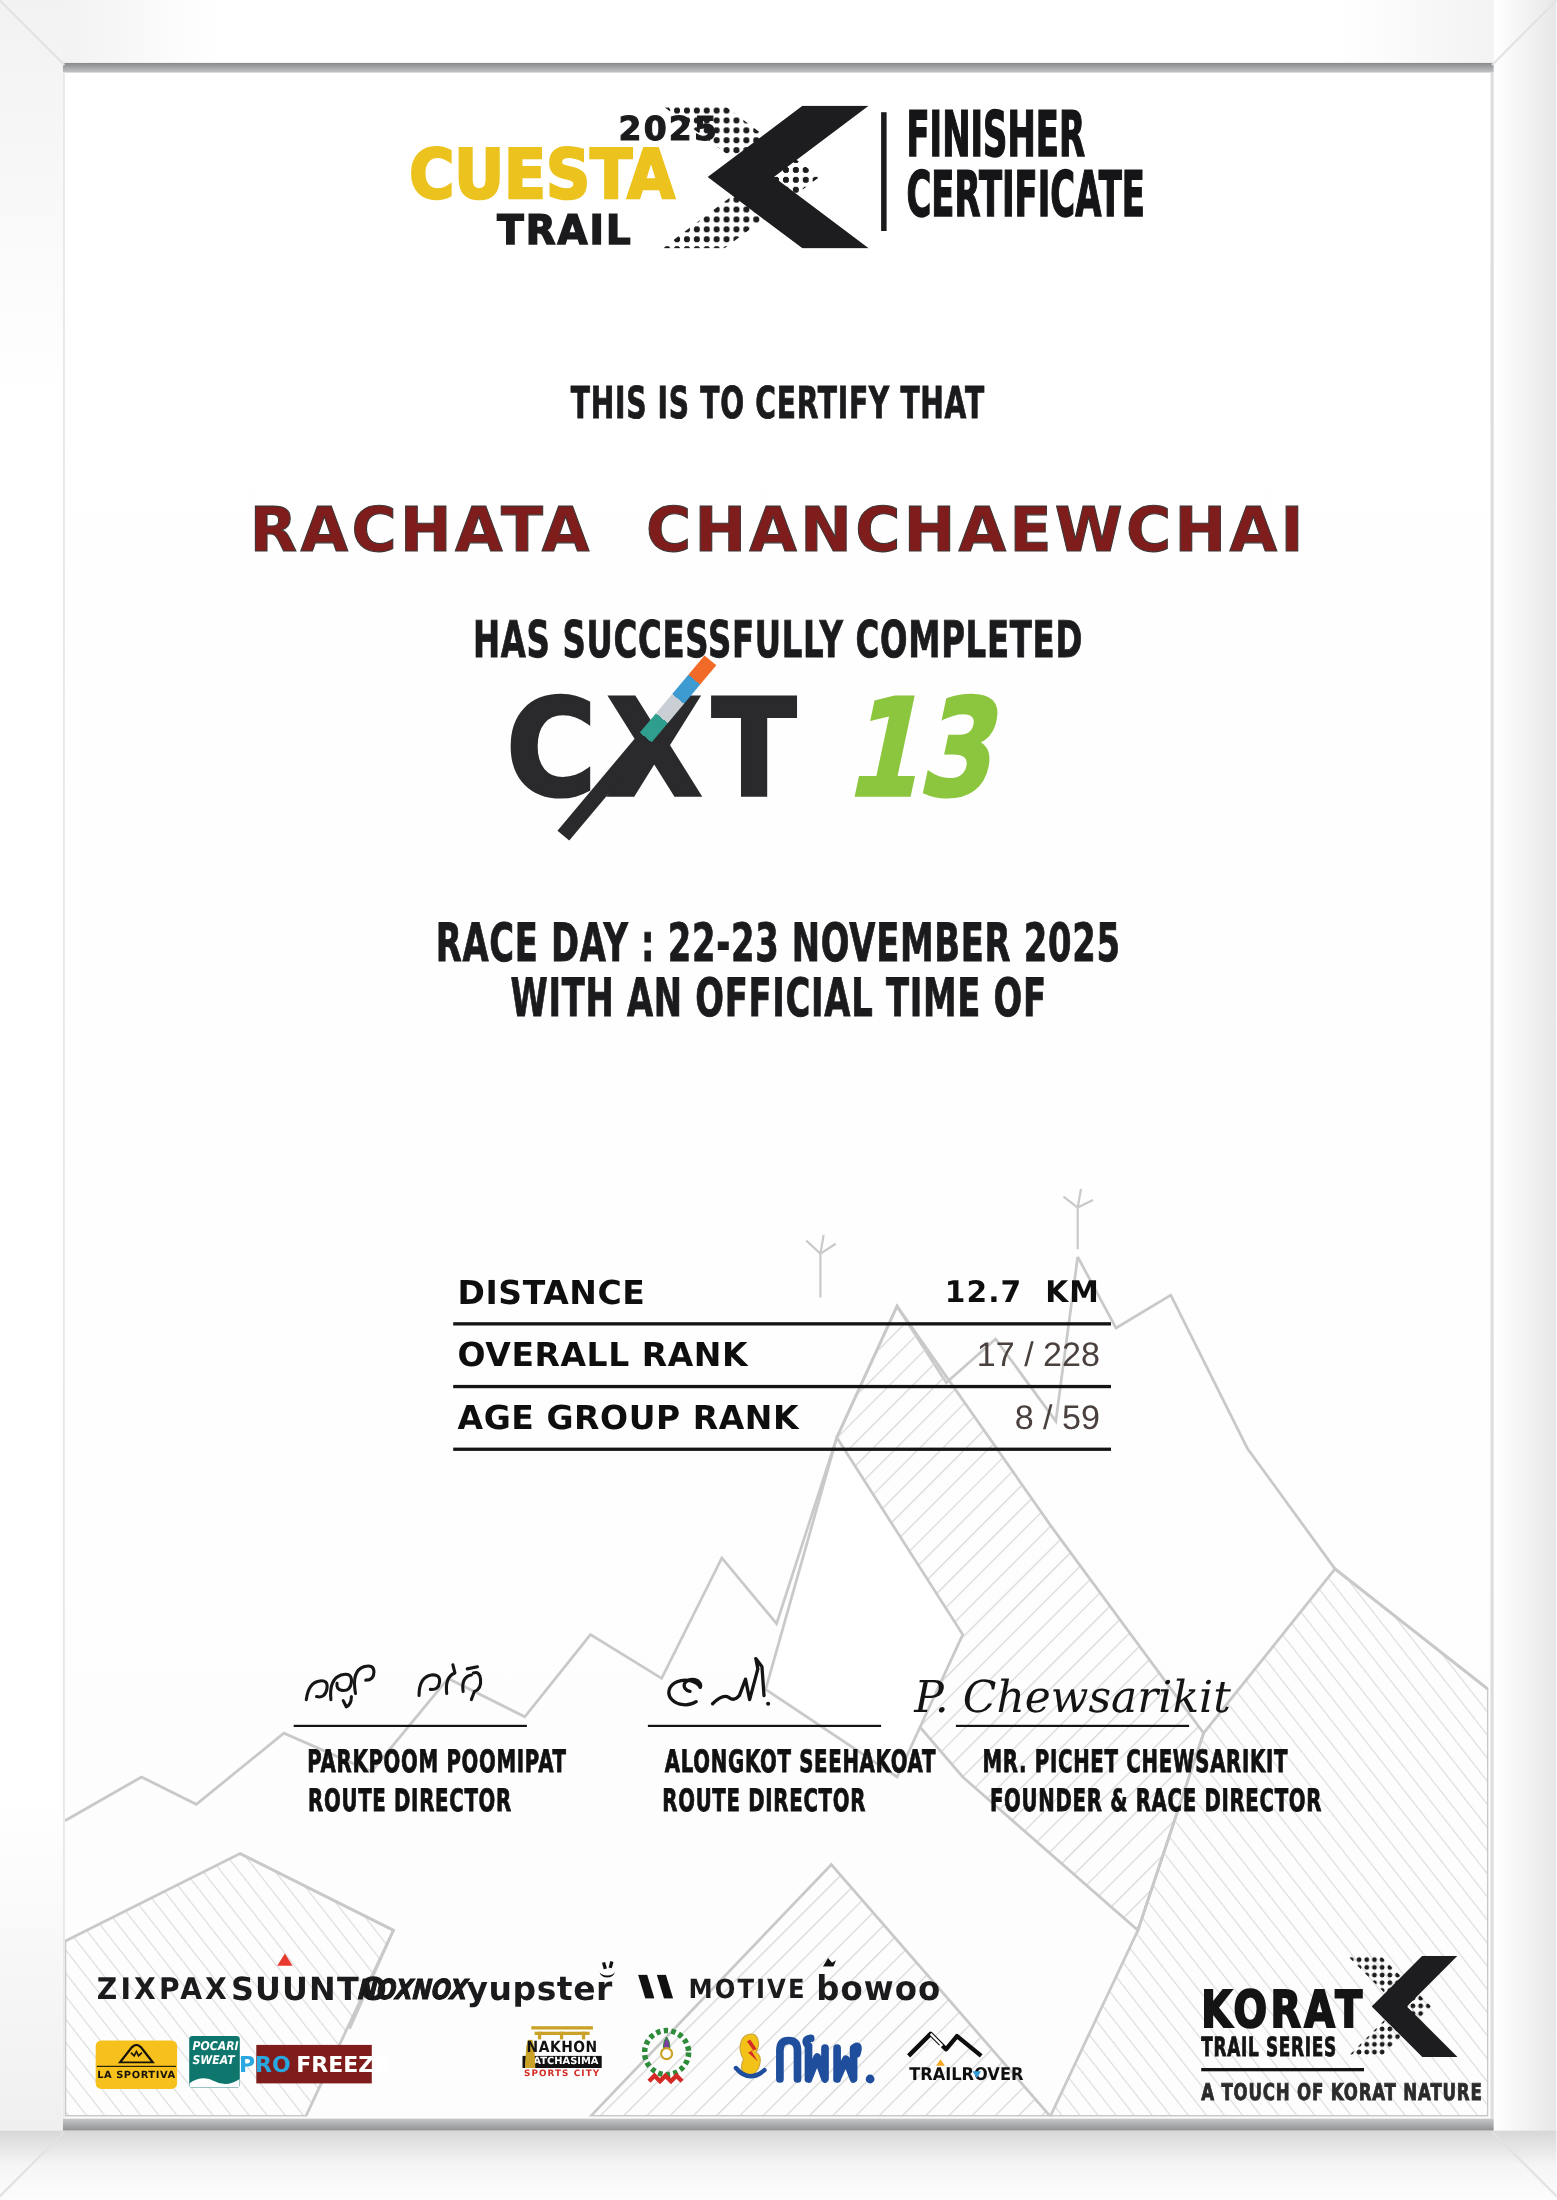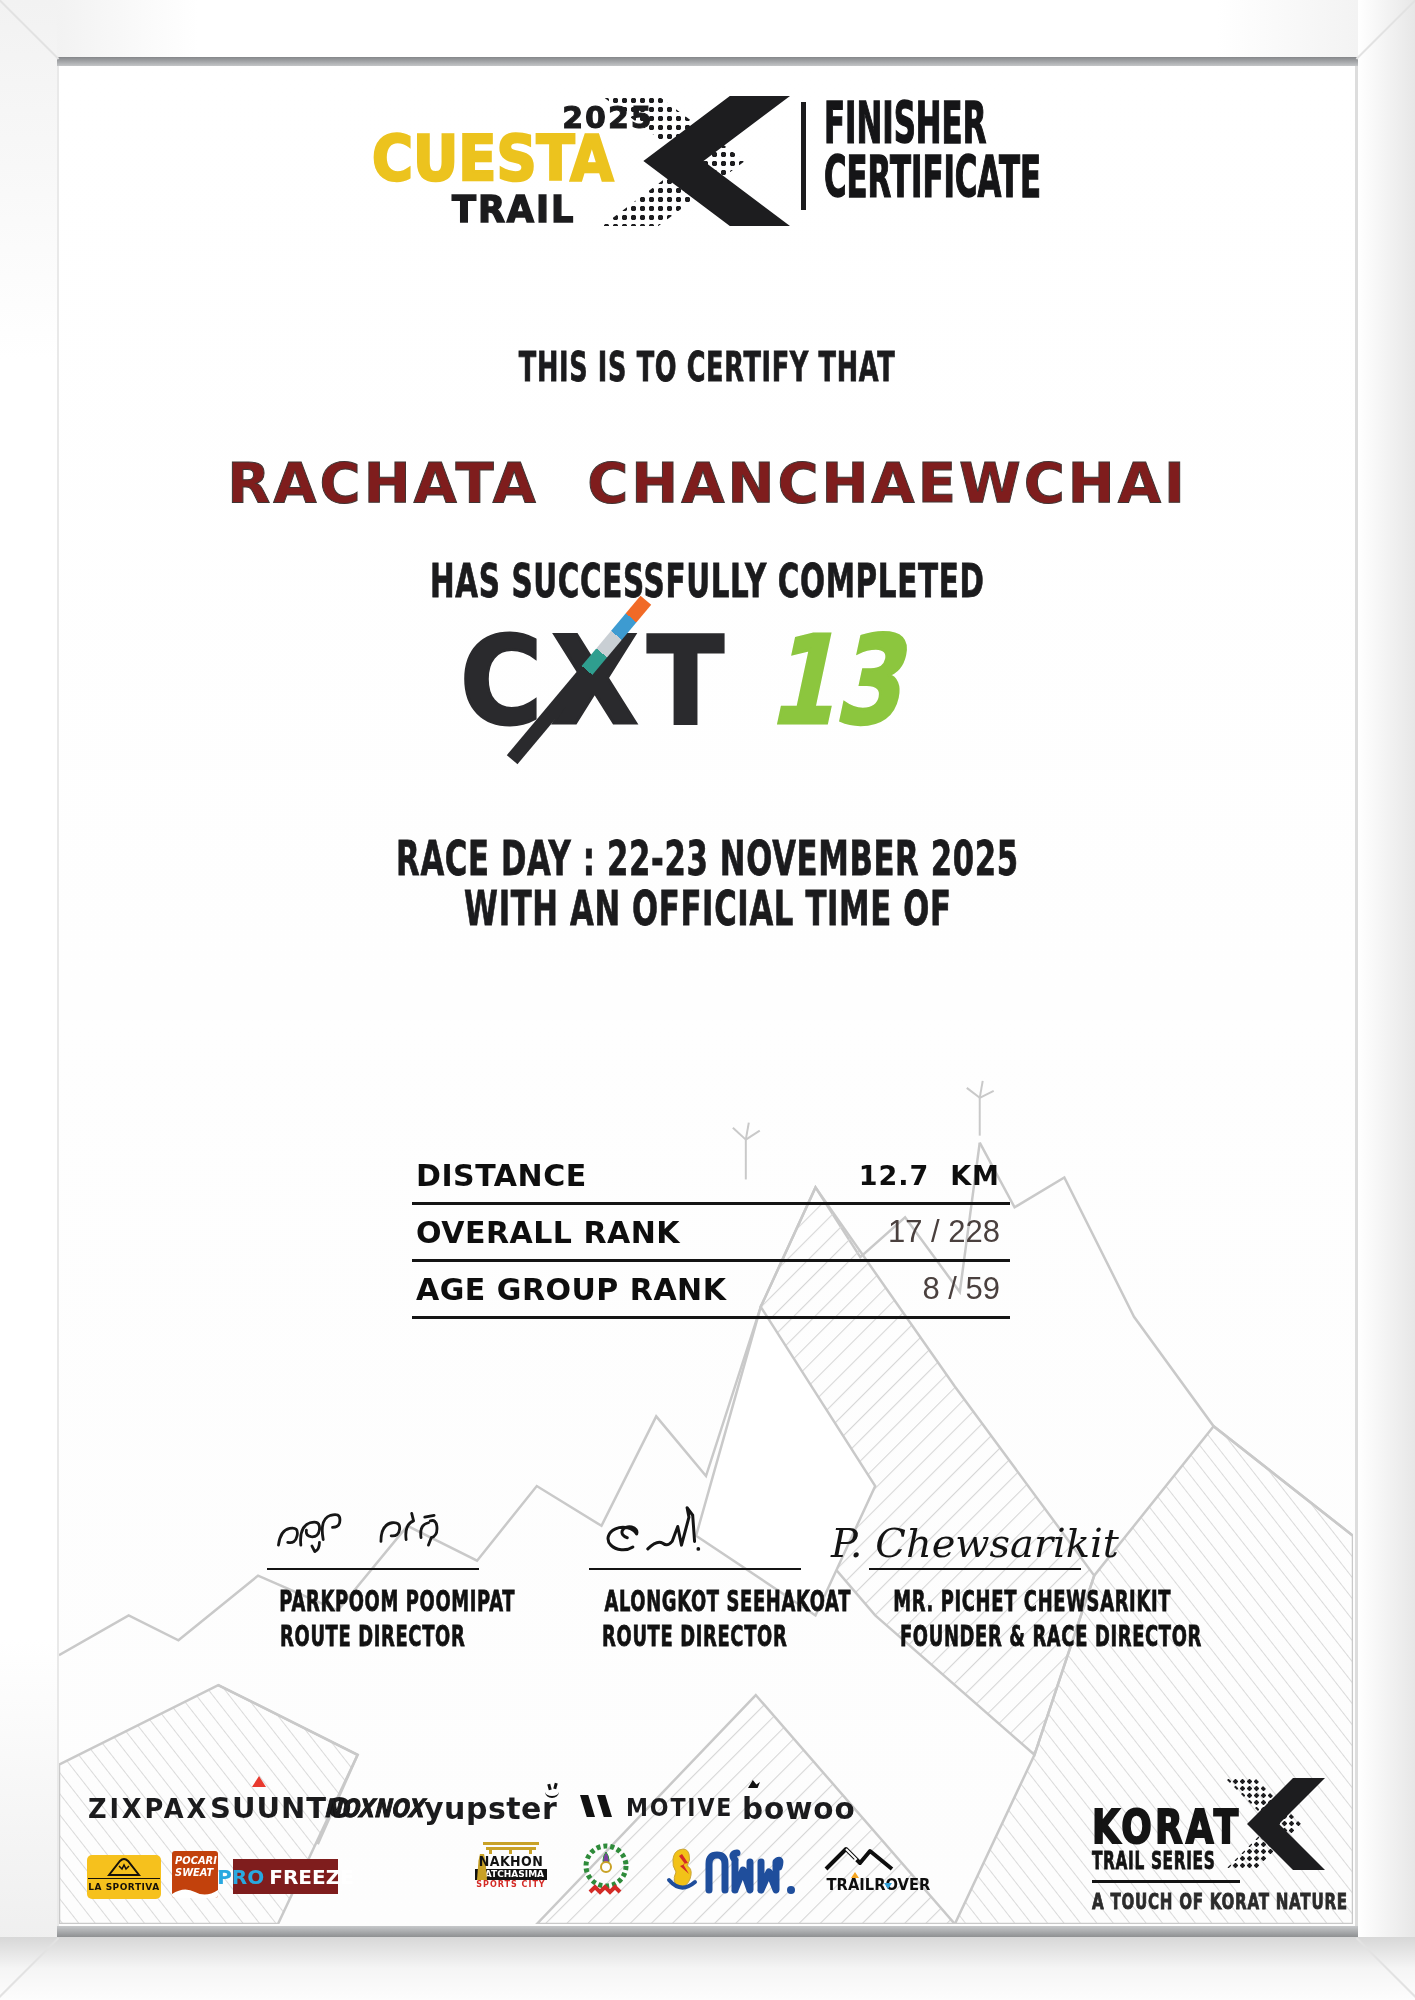--- a/index.html
+++ b/index.html
@@ -139,21 +139,21 @@
                letter-spacing:1px; transform:scaleX(0.95); transform-origin:left; }
   .bowoo-bird { position:absolute; left:748px; top:1780px; width:12px; height:8px; background:#111;
                 clip-path:polygon(0 100%,40% 0,70% 55%,100% 25%,80% 100%); }
 
   
   .sportiva { left:87px; top:1855px; width:74px; height:44px; background:#f6c11d;
               border-radius:5px; text-align:center; overflow:hidden; }
   .sportiva svg { display:block; margin:3px auto 0; }
   .sportiva-label { font-family:"DejaVu Sans"; font-weight:bold; font-size:9px; letter-spacing:0.5px;
                     color:#17120a; border-top:1px solid #17120a; display:inline-block; padding-top:3px; }
-  .pocari { left:172px; top:1851px; width:46px; height:47px; background:#c2410c; border-radius:3px;
+  .pocari { left:172px; top:1851px; width:46px; height:47px; background:#0f766e; border-radius:3px;
             overflow:hidden; padding:4px 3px 0; }
   .pocari-line { font-family:"DejaVu Sans"; font-weight:bold; font-size:11px; font-style:italic;
                  color:#fff; line-height:12px; letter-spacing:0; display:block; transform:scaleX(0.9);
                  transform-origin:left; }
   .pocari svg { position:absolute; bottom:0; left:0; }
   .profreeze { left:233px; top:1859px; width:105px; height:35px; background:#7f1d1d;
                display:flex; align-items:center; justify-content:center; gap:5px; }
   .pf-pro    { font-family:"DejaVu Sans"; font-weight:bold; font-size:20px; color:#29a8e0; }
   .pf-freeze { font-family:"DejaVu Sans"; font-weight:bold; font-size:20px; color:#ffffff; }
   .nakhon { left:471px; top:1842px; width:80px; height:58px; text-align:center; }

